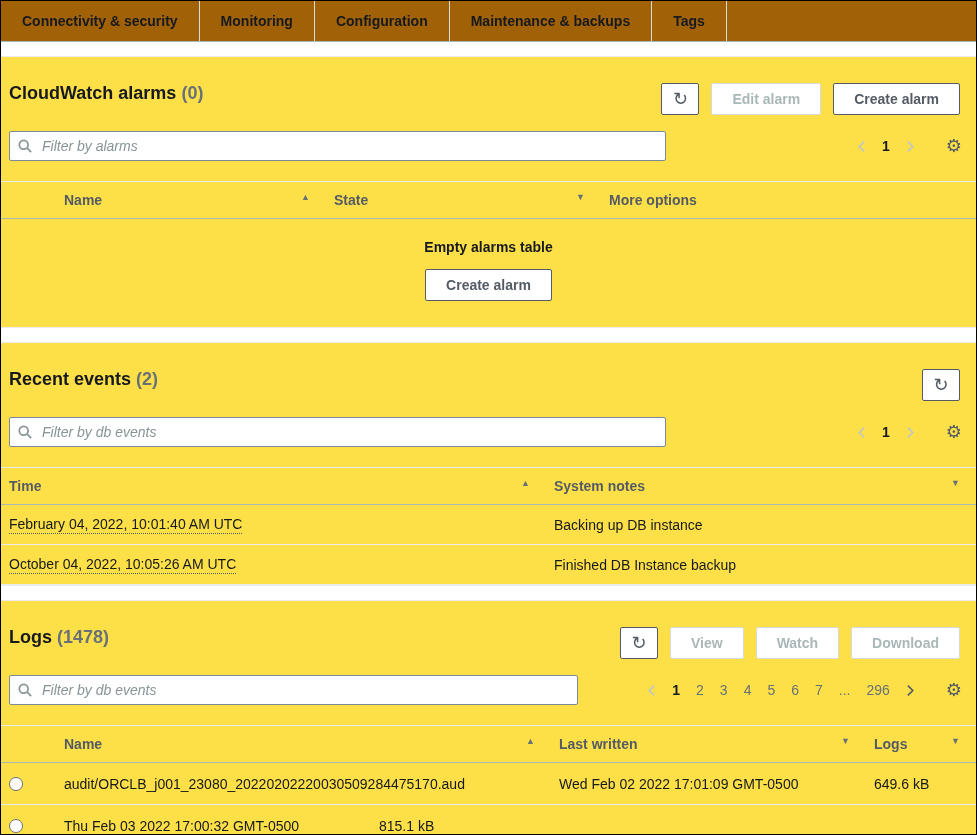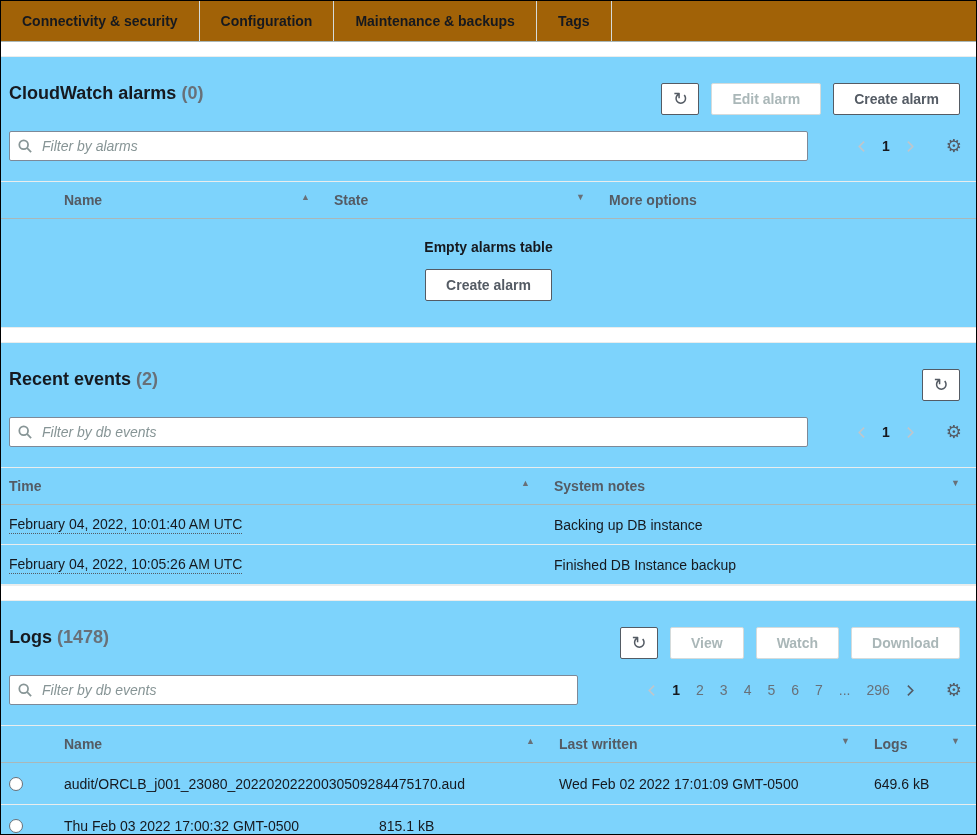--- a/index.html
+++ b/index.html
@@ -35,21 +35,21 @@
     color: #ec7211;
     background: #fff;
     border-bottom: 3px solid #16191f;
   }
   .tabs-filler { flex: 1; }
   
   .card {
     border-top: 1px solid #eaeded;
     border-bottom: 1px solid #eaeded;
     margin-top: 14px;
-    background: #7dd3fc;
+    background: #fde047;
   }
   .card:first-of-type { margin-top: 14px; }
   .card-head {
     display: flex; justify-content: space-between; align-items: flex-start;
     padding: 26px 16px 0 8px;
   }
   .card-title { font-size: 18px; font-weight: 700; color: #16191f; }
   .count { color: #687078; }
   .head-actions { display: flex; gap: 12px; align-items: center; }
   
@@ -75,21 +75,21 @@
     cursor: pointer;
     font-size: 18px;
     color: #545b64;
     line-height: 1;
   }
   
   .toolbar {
     display: flex; justify-content: space-between; align-items: center;
     padding: 16px 14px 0 8px;
   }
-  .search { position: relative; width: 799px; }
+  .search { position: relative; width: 657px; }
   .search.narrow { width: 569px; }
   .search input {
     width: 100%; height: 30px;
     border: 1px solid #7d8998;
     border-radius: 2px;
     padding: 0 8px 0 32px;
     font-family: inherit;
     font-size: 14px;
     color: #16191f;
   }
@@ -152,20 +152,21 @@
   .empty-msg { font-weight: 700; margin-bottom: 14px; color: #16191f; }
   .body-text { font-weight: 400; color: #16191f; }
 </style>
 </head>
 <body>
 
 <div class="page">
 
   <div class="tabs">
     <div class="tab">Connectivity &amp; security</div>
+    <div class="tab">Monitoring</div>
     <div class="tab">Configuration</div>
     <div class="tab">Maintenance &amp; backups</div>
     <div class="tab">Tags</div>
     <div class="tabs-filler"></div>
   </div>
 
   <section class="card">
     <div class="card-head">
       <h2 class="card-title">
         <span>CloudWatch alarms</span>
@@ -271,21 +272,21 @@
         </div>
       </div>
       <div class="trow">
         <div class="cell ev-time">
             <span class="dotted body-text">February 04, 2022, 10:01:40 AM UTC</span>
           </div>
         <div class="cell ev-notes body-text">Backing up DB instance</div>
       </div>
       <div class="trow">
         <div class="cell ev-time">
-            <span class="dotted body-text">February 04, 2022, 10:05:26 AM UTC</span>
+            <span class="dotted body-text">October 04, 2022, 10:05:26 AM UTC</span>
           </div>
         <div class="cell ev-notes body-text">Finished DB Instance backup</div>
       </div>
     </div>
   </section>
 
   <section class="card">
     <div class="card-head">
       <h2 class="card-title">
         <span>Logs</span>

